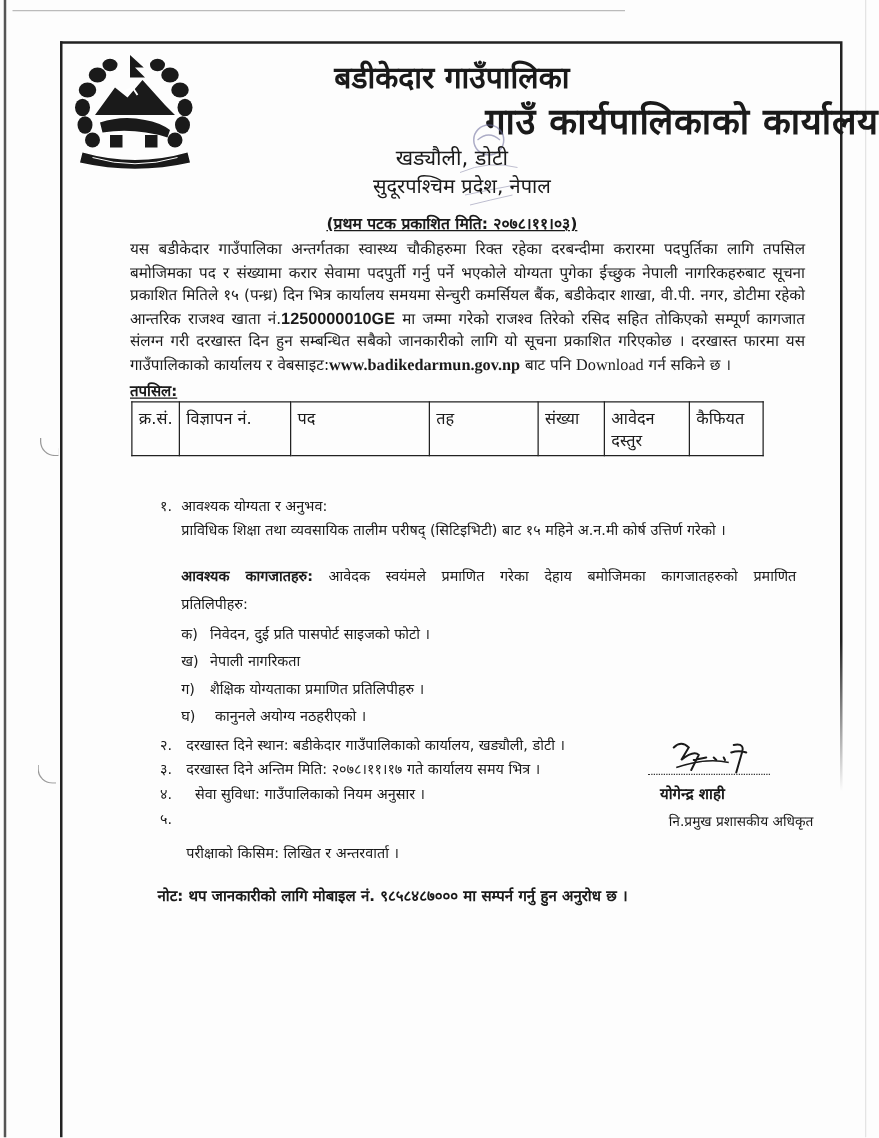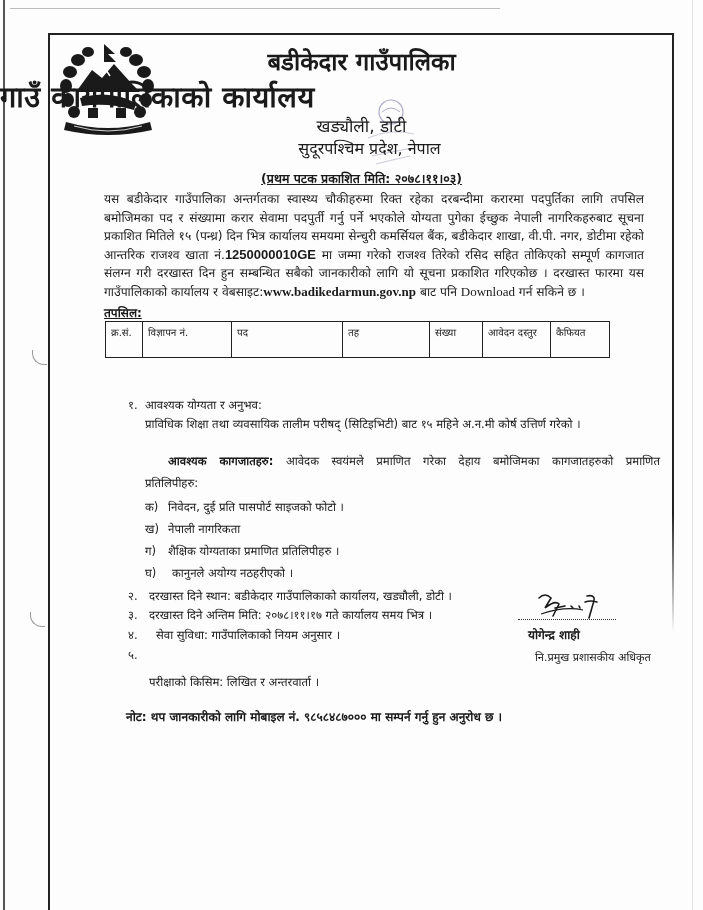--- a/index.html
+++ b/index.html
@@ -14,42 +14,42 @@
   .frame-left { position:absolute; left:48px; top:33px; width:2px; height:877px; background:#222; }
   .frame-right { position:absolute; left:672px; top:33px; width:2px; height:600px;
     background:linear-gradient(#222 0%, #222 80%, rgba(34,34,34,0) 100%); }
   .punch { position:absolute; width:14px; height:14px; border-left:1.5px solid #999; border-bottom:1.5px solid #999; border-radius:0 0 0 12px; }
   .punch.p1 { left:32px; top:350px; }
   .punch.p2 { left:30px; top:612px; }
 
   .emblem { position:absolute; left:58px; top:40px; width:100px; height:96px; }
 
   .org-name { position:absolute; left:0; width:703px; text-align:center; top:44px; font-family:"DejaVu Sans", sans-serif; font-size:24px; font-weight:bold; margin-left:10px; }
-  .office-name { position:absolute; left:0; width:703px; text-align:left; top:76px; font-family:"DejaVu Sans", sans-serif; font-size:29px; font-weight:bold; letter-spacing:0.5px; }
+  .office-name { position:absolute; left:0; width:703px; text-align:right; top:76px; font-family:"DejaVu Sans", sans-serif; font-size:29px; font-weight:bold; letter-spacing:0.5px; }
   .location { position:absolute; left:0; width:703px; text-align:center; top:114px; font-family:"DejaVu Sans", sans-serif; font-size:17px; margin-left:10px; }
   .province { position:absolute; left:0; width:703px; text-align:center; top:137px; font-family:"DejaVu Sans", sans-serif; font-size:16px; margin-left:18px; }
   .stamp { position:absolute; left:362px; top:98px; width:58px; height:70px; opacity:0.55; }
   .pub-date { position:absolute; left:0; width:703px; text-align:center; top:170px; font-family:"DejaVu Sans", sans-serif; font-size:12.5px; font-weight:bold; text-decoration:underline; margin-left:10px; }
 
   .body-para { position:absolute; left:104px; top:190px; width:540px; font-size:12.2px; line-height:18.6px; text-align:justify; font-family:"DejaVu Sans", sans-serif; }
   .body-para b { font-family:Liberation Sans, sans-serif; font-size:13px; }
   .web { font-family:"Liberation Serif", serif; font-weight:bold; font-size:13px; }
   .dl { font-family:"Liberation Serif", serif; font-size:13px; }
   .tapsil { position:absolute; left:104px; top:304px; font-family:"DejaVu Sans", sans-serif; font-size:12px; font-weight:bold; text-decoration:underline; }
 
-  table.posts { position:absolute; left:105px; top:321px; border-collapse:collapse; font-family:"DejaVu Sans", sans-serif; font-size:10px; }
+  table.posts { position:absolute; left:105px; top:321px; border-collapse:collapse; font-family:"DejaVu Sans", sans-serif; font-size:13px; }
   table.posts td { border:1.3px solid #222; vertical-align:top; padding:3px 5px; }
   table.posts tr.head td { height:29px; }
   table.posts tr.row td { height:21px; vertical-align:middle; }
   .c1{width:26px}.c2{width:78px}.c3{width:100px}.c4{width:76px}.c5{width:42px}.c6{width:57px}.c7{width:48px}
 
   .req { position:absolute; font-family:"DejaVu Sans", sans-serif; font-size:11.5px; }
   .num { position:absolute; font-family:"DejaVu Sans", sans-serif; font-size:11.5px; }
   .bold-lbl { font-weight:bold; }
-  .justify-line { position:absolute; left:145px; top:453px; width:492px; font-family:"DejaVu Sans", sans-serif; font-size:11.5px; text-align:justify; text-align-last:justify;margin-left:23px; }
+  .justify-line { position:absolute; left:145px; top:453px; width:492px; font-family:"DejaVu Sans", sans-serif; font-size:11.5px; text-align:justify; text-align-last:justify; }
 
   .signature { position:absolute; left:535px; top:590px; width:70px; height:30px; }
   .dots { position:absolute; left:518px; top:619px; width:98px; border-top:1.5px dotted #333; }
   .signer-name { position:absolute; left:528px; top:626px; font-family:"DejaVu Sans", sans-serif; font-size:12px; font-weight:bold; }
   .signer-title { position:absolute; left:507px; top:649px; font-family:"DejaVu Sans", sans-serif; font-size:11px;margin-left:28px; }
   .note { position:absolute; left:126px; top:680px; font-family:"DejaVu Sans", sans-serif; font-size:12px; font-weight:bold;margin-top:28px; }
 </style>
 </head>
 <body>
 

